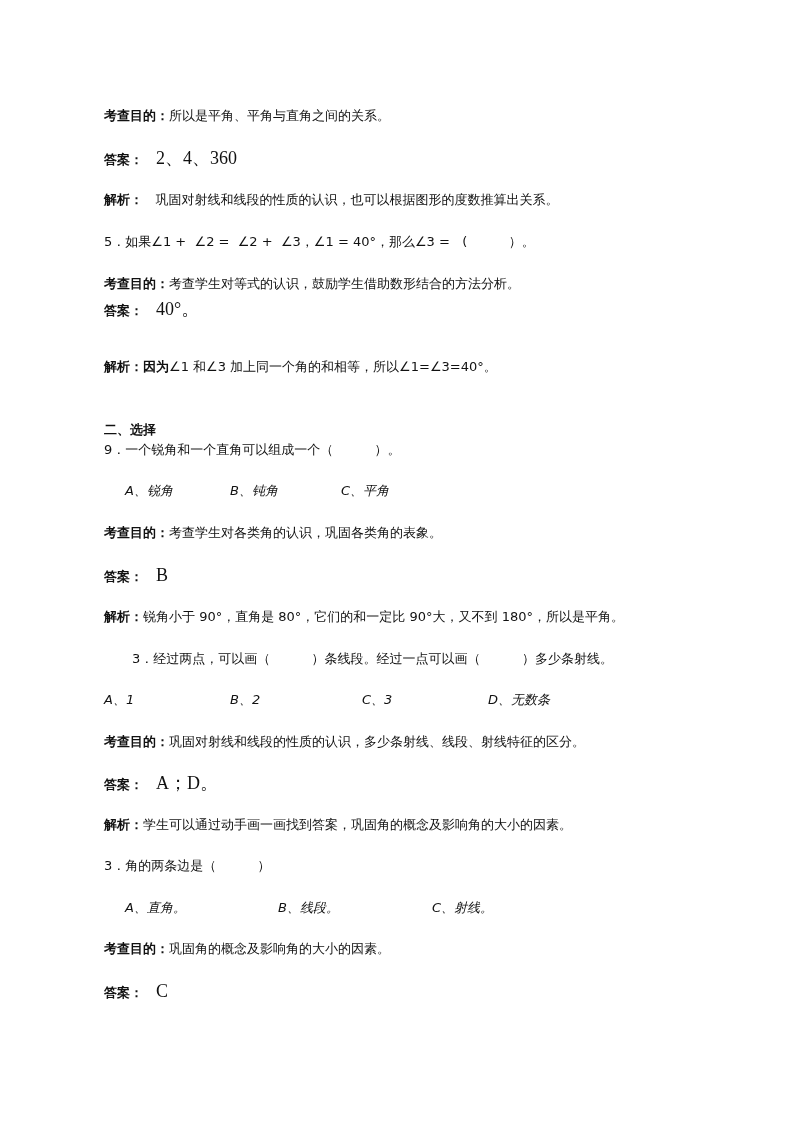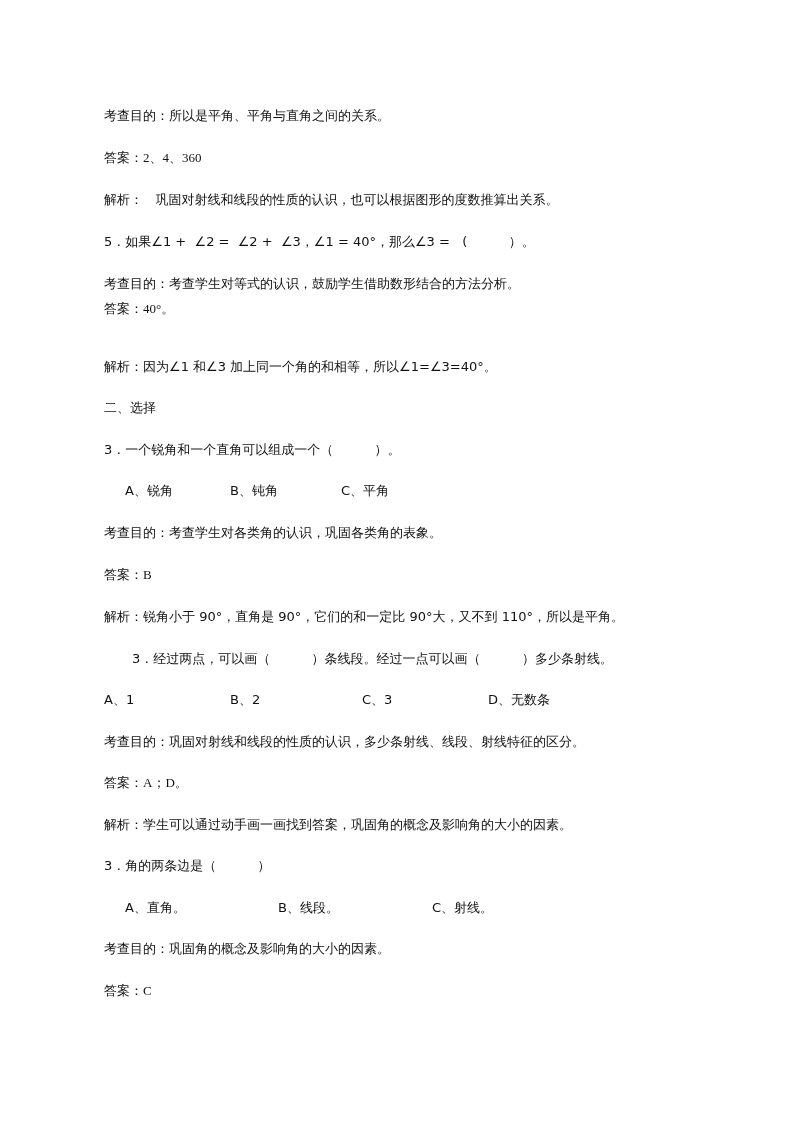--- a/index.html
+++ b/index.html
@@ -1,47 +1,47 @@
 <!DOCTYPE html>
 <html><head>
 <meta charset="utf-8">
 <style>
   html, body { margin: 0; padding: 0; background: #ffffff; }
   body { width: 793px; height: 1122px; position: relative; overflow: hidden;
          font-family: "DejaVu Sans", "Liberation Sans", sans-serif; color: #111; }
   .line { position: absolute; left: 104px; font-size: 13px; line-height: 18px; white-space: pre; }
-  .b { font-weight: normal; }
-  .serif { font-family: "Liberation Serif", "DejaVu Serif", serif; font-size: 13px; }
-  .opt { position: absolute; white-space: pre; }
+  .b { font-weight: bold; margin-top: 22px; }
+  .serif { font-family: "Liberation Serif", "DejaVu Serif", serif; font-size: 18px; margin-left: 13px; }
+  .opt { position: absolute; white-space: pre; font-style: italic; }
 </style>
 </head>
 <body>
 
 <div>
 
   <div class="line" style="top:107px"><span class="b">考查目的：</span><span>所以是平角、平角与直角之间的关系。</span></div>
   <div class="line" style="top:149px"><span class="b">答案：</span><span class="serif">2、4、360</span></div>
   <div class="line" style="top:191px"><span class="b">解析：</span><span>   巩固对射线和线段的性质的认识，也可以根据图形的度数推算出关系。</span></div>
 
   <div class="line" style="top:233px">5．如果∠1 +  ∠2 =  ∠2 +  ∠3，∠1 = 40°，那么∠3 =   (          ）。</div>
   <div class="line" style="top:275px"><span class="b">考查目的：</span><span>考查学生对等式的认识，鼓励学生借助数形结合的方法分析。</span></div>
   <div class="line" style="top:300px"><span class="b">答案：</span><span class="serif">40°。</span></div>
   <div class="line" style="top:358px"><span class="b">解析：</span><span class="b">因为</span><span>∠1 和∠3 加上同一个角的和相等，所以∠1=∠3=40°。</span></div>
 
   <div class="line b" style="top:399px">二、选择</div>
 
-  <div class="line" style="top:441px">3．一个锐角和一个直角可以组成一个（          ）。</div>
+  <div class="line" style="top:441px">9．一个锐角和一个直角可以组成一个（          ）。</div>
   <div>
     <span class="opt line" style="top:482px;left:125px">A、锐角</span>
     <span class="opt line" style="top:482px;left:230px">B、钝角</span>
     <span class="opt line" style="top:482px;left:341px">C、平角</span>
   </div>
   <div class="line" style="top:524px"><span class="b">考查目的：</span><span>考查学生对各类角的认识，巩固各类角的表象。</span></div>
   <div class="line" style="top:566px"><span class="b">答案：</span><span class="serif">B</span></div>
-  <div class="line" style="top:608px"><span class="b">解析：</span><span>锐角小于 90°，直角是 90°，它们的和一定比 90°大，又不到 110°，所以是平角。</span></div>
+  <div class="line" style="top:608px"><span class="b">解析：</span><span>锐角小于 90°，直角是 80°，它们的和一定比 90°大，又不到 180°，所以是平角。</span></div>
 
   <div class="line" style="top:650px;left:132px">3．经过两点，可以画（          ）条线段。经过一点可以画（          ）多少条射线。</div>
   <div>
     <span class="opt line" style="top:691px;left:104px">A、1</span>
     <span class="opt line" style="top:691px;left:230px">B、2</span>
     <span class="opt line" style="top:691px;left:362px">C、3</span>
     <span class="opt line" style="top:691px;left:488px">D、无数条</span>
   </div>
   <div class="line" style="top:733px"><span class="b">考查目的：</span><span>巩固对射线和线段的性质的认识，多少条射线、线段、射线特征的区分。</span></div>
   <div class="line" style="top:774px"><span class="b">答案：</span><span class="serif">A；D。</span></div>

